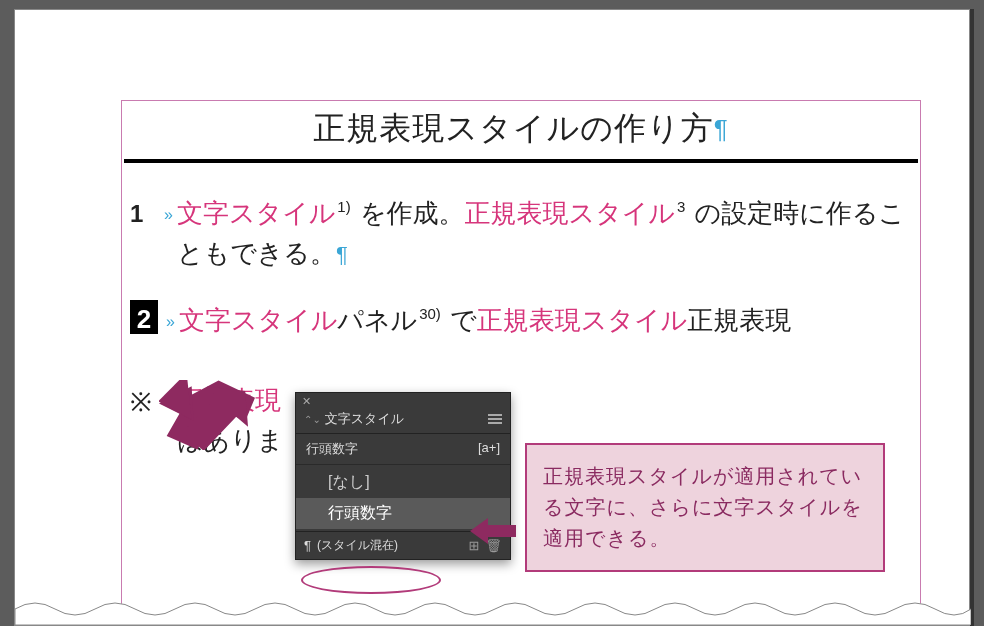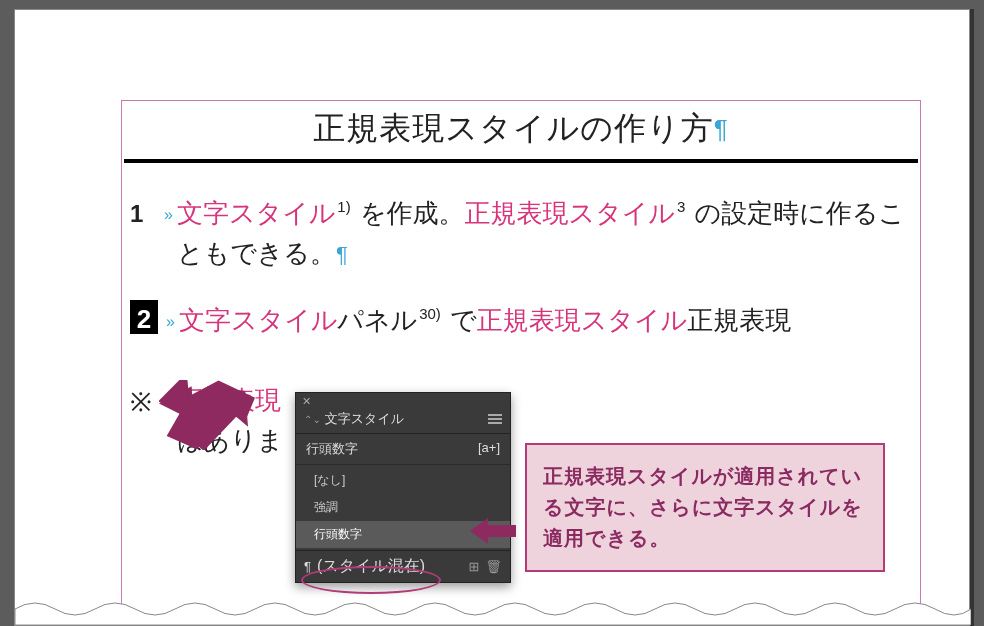--- a/index.html
+++ b/index.html
@@ -157,37 +157,37 @@
     justify-content: space-between;
     padding: 6px 10px;
     color: #ddd;
     border-bottom: 1px solid #2a2a2a;
     font-size: 13px;
   }
   .panel .list {
     padding: 2px 0;
   }
   .panel .item {
-    padding: 5px 18px;
-    font-size: 12px;
+    padding: 5px 32px;
+    font-size: 16px;
     color: #ccc;
   }
   .panel .item.sel {
     background: #5a5a5a;
     color: #fff;
   }
   .panel .footer {
     border-top: 1px solid #222;
     padding: 5px 8px;
     display: flex;
     align-items: center;
     gap: 6px;
   }
   .panel .footer .pil { color: #ddd; font-size: 13px; }
-  .panel .footer .mix { color: #ddd; font-size: 16px; }
+  .panel .footer .mix { color: #ddd; font-size: 12px; }
   .panel .footer .spacer { flex: 1; }
   .panel .footer .ico { color: #999; font-size: 13px; }
   .ellipse {
     position: absolute;
     border: 2px solid #b23b7a;
     border-radius: 50%;
     pointer-events: none;
   }
   .ellipse.foot {
     left: 286px;
@@ -199,21 +199,21 @@
   
   .annot {
     position: absolute;
     left: 510px;
     top: 433px;
     width: 360px;
     background: #eed3dd;
     border: 2px solid #b23b7a;
     color: #8a2a60;
     font-size: 20px;
-    font-weight: 700;
+    font-weight: 400;
     padding: 16px 16px;
     line-height: 1.55;
     letter-spacing: 1px;
   }
 
   
   .arrow {
     position: absolute;
     color: #8e2a60;
   }
@@ -293,21 +293,20 @@
           <span></span>
           <span></span>
         </div>
     </div>
     <div class="current">
       <span>行頭数字</span>
       <span>[a+]</span>
     </div>
     <div class="list">
       <div class="item">[なし]</div>
-      <div class="item">強調</div>
       <div class="item sel">行頭数字</div>
     </div>
     <div class="footer">
       <span class="pil">¶</span>
       <span class="mix">(スタイル混在)</span>
       <span class="spacer"></span>
       <span class="ico">⊞</span>
       <span class="ico">🗑</span>
     </div>
   </div>

